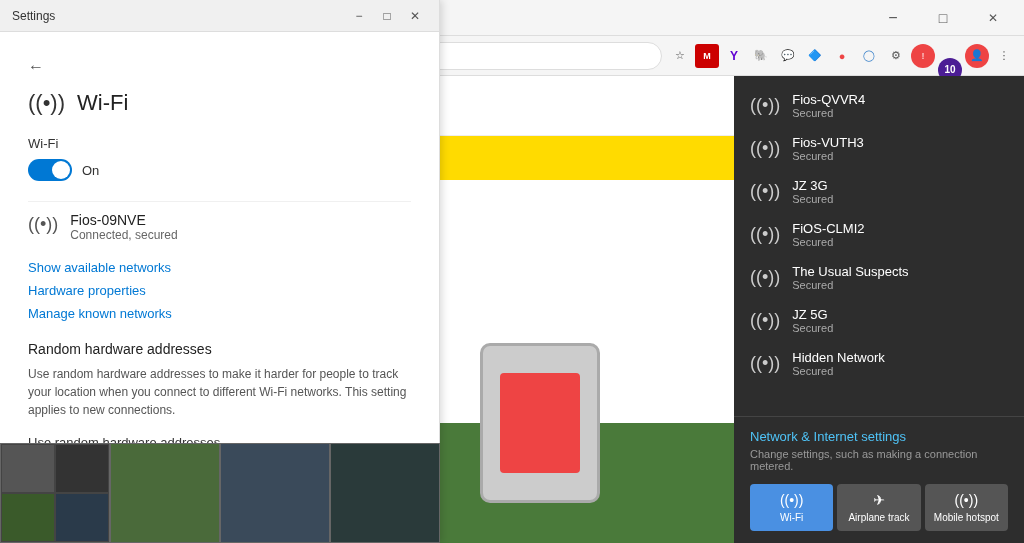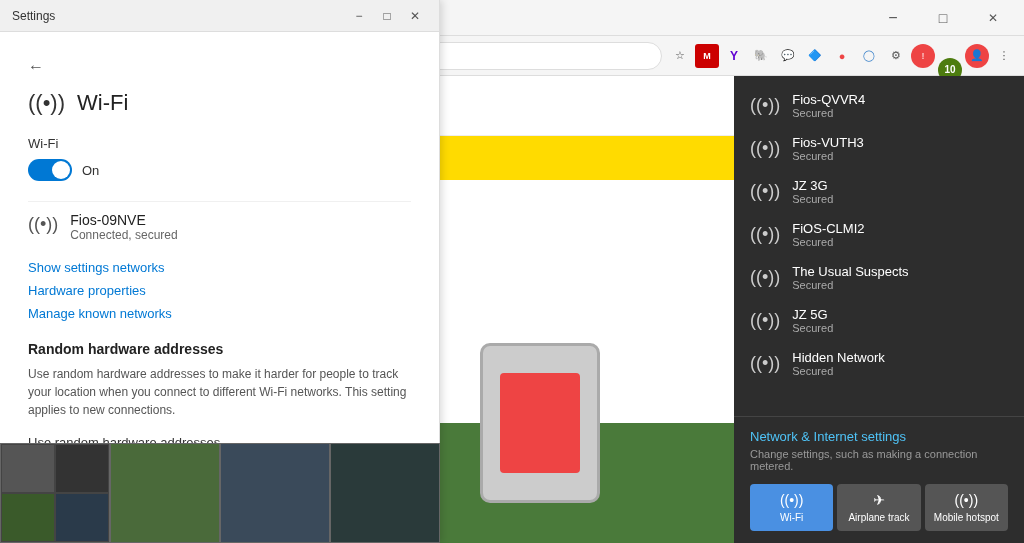--- a/index.html
+++ b/index.html
@@ -335,21 +335,21 @@
       color: #0078d4;
       font-size: 13px;
       cursor: pointer;
       text-decoration: none;
       display: block;
       margin: 8px 0;
     }
 
     .settings-section-title {
       font-size: 14px;
-      font-weight: 700;
+      font-weight: 400;
       color: #222;
       margin: 20px 0 8px;
     }
 
     .settings-description {
       font-size: 12px;
       color: #555;
       line-height: 1.5;
       margin-bottom: 16px;
     }
@@ -514,21 +514,21 @@
       <div class="toolbar-icon">☆</div>
       <div class="toolbar-icon" style="background:#c00;color:#fff;border-radius:3px;font-size:9px;font-weight:bold;">M</div>
       <div class="toolbar-icon" style="color:#6001d2;font-weight:bold;font-size:12px;">Y</div>
       <div class="toolbar-icon" style="color:#00A82D;">🐘</div>
       <div class="toolbar-icon" style="color:#0084ff;">💬</div>
       <div class="toolbar-icon">🔷</div>
       <div class="toolbar-icon" style="color:#e44;">●</div>
       <div class="toolbar-icon" style="color:#4488cc;">◯</div>
       <div class="toolbar-icon">⚙</div>
       <div class="toolbar-icon" style="background:#e44;border-radius:50%;color:#fff;font-size:9px;">!</div>
-      <div class="toolbar-icon" style="background:#4d7c0f;border-radius:50%;color:#fff;font-size:10px;font-weight:bold;margin-top:28px;">10</div>
+      <div class="toolbar-icon" style="background:#4c1d95;border-radius:50%;color:#fff;font-size:10px;font-weight:bold;margin-top:28px;">10</div>
       <div class="toolbar-icon" style="background:#e44;border-radius:50%;color:#fff;font-size:11px;">👤</div>
       <div class="toolbar-icon">⋮</div>
     </div>
   </div>
 
   <div class="lifewire-content">
     <div class="lifewire-header">
       <div class="lifewire-logo">Lifewire</div>
     </div>
     <div class="lifewire-nav">
@@ -601,21 +601,21 @@
     </div>
 
     <div class="network-item">
       <span class="network-wifi-icon">((•))</span>
       <div>
         <div class="network-name">Fios-09NVE</div>
         <div class="network-status">Connected, secured</div>
       </div>
     </div>
 
-    <a class="settings-link">Show settings networks</a>
+    <a class="settings-link">Show available networks</a>
     <a class="settings-link">Hardware properties</a>
     <a class="settings-link">Manage known networks</a>
 
     <div class="settings-section-title">Random hardware addresses</div>
     <div class="settings-description">Use random hardware addresses to make it harder for people to track your location when you connect to different Wi-Fi networks. This setting applies to new connections.</div>
     <div class="settings-option-label">Use random hardware addresses</div>
   </div>
 
   <div class="bottom-images">
     <div class="image-thumb" style="background:#444;">

